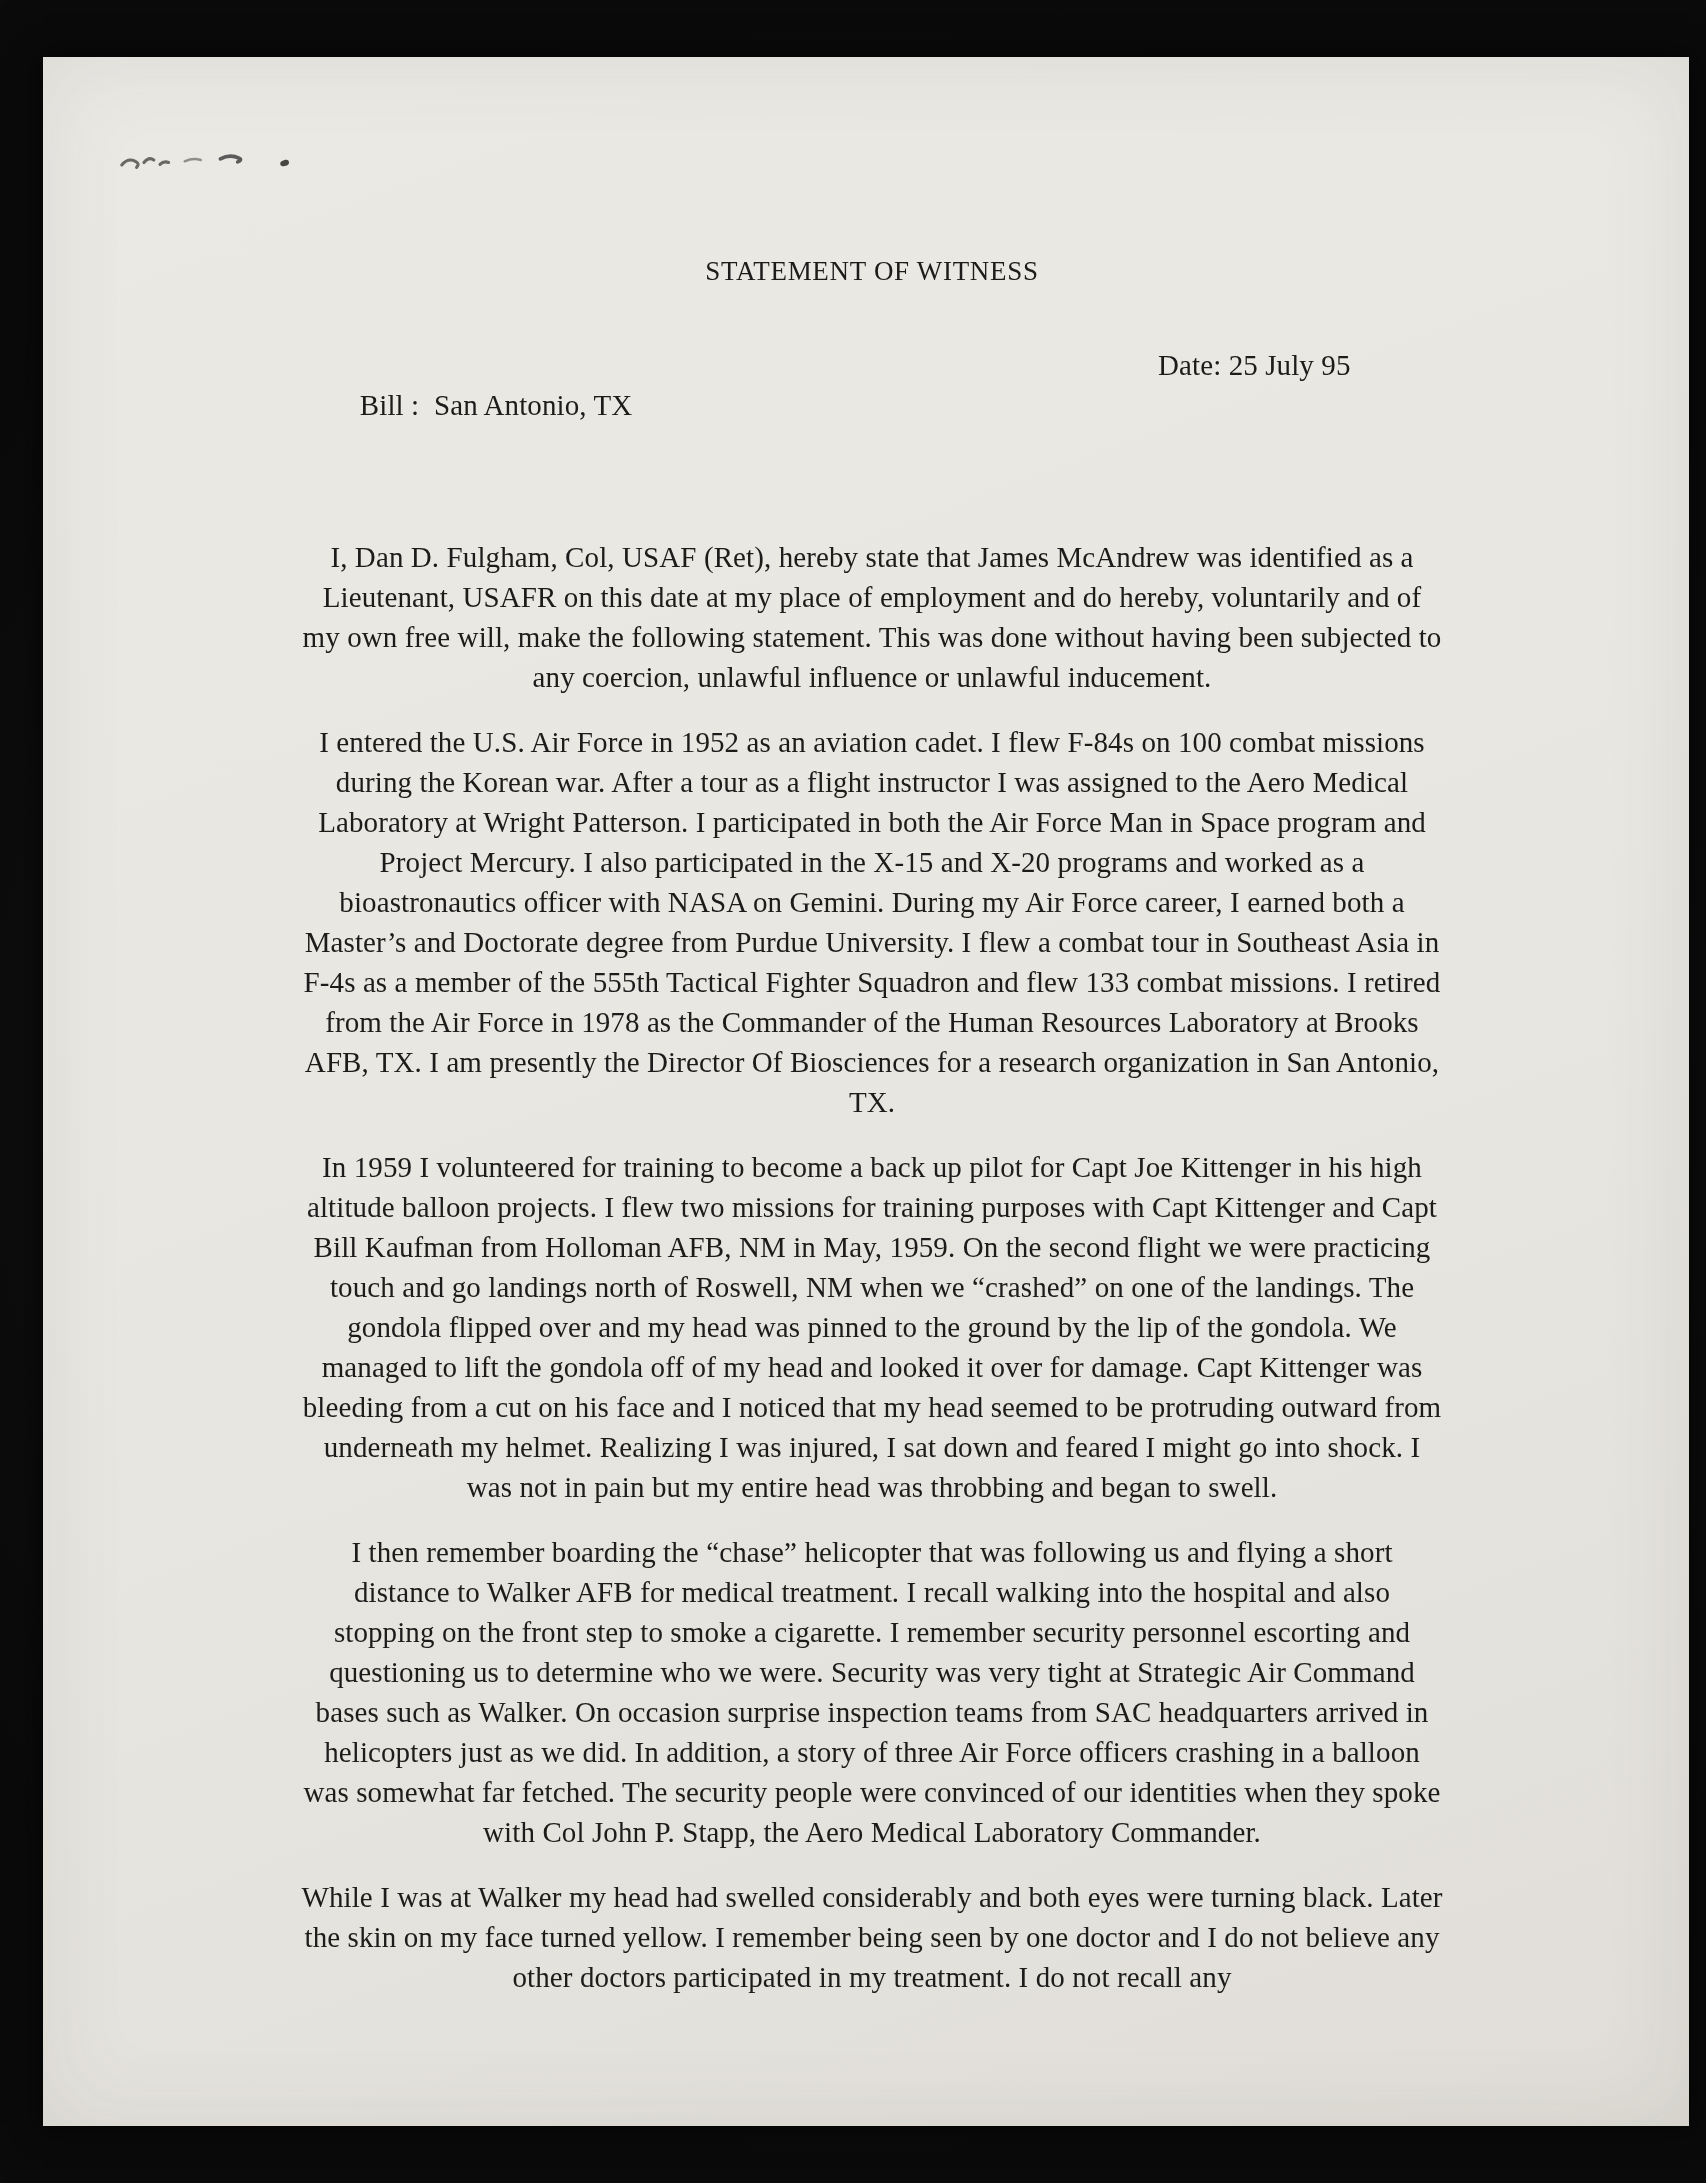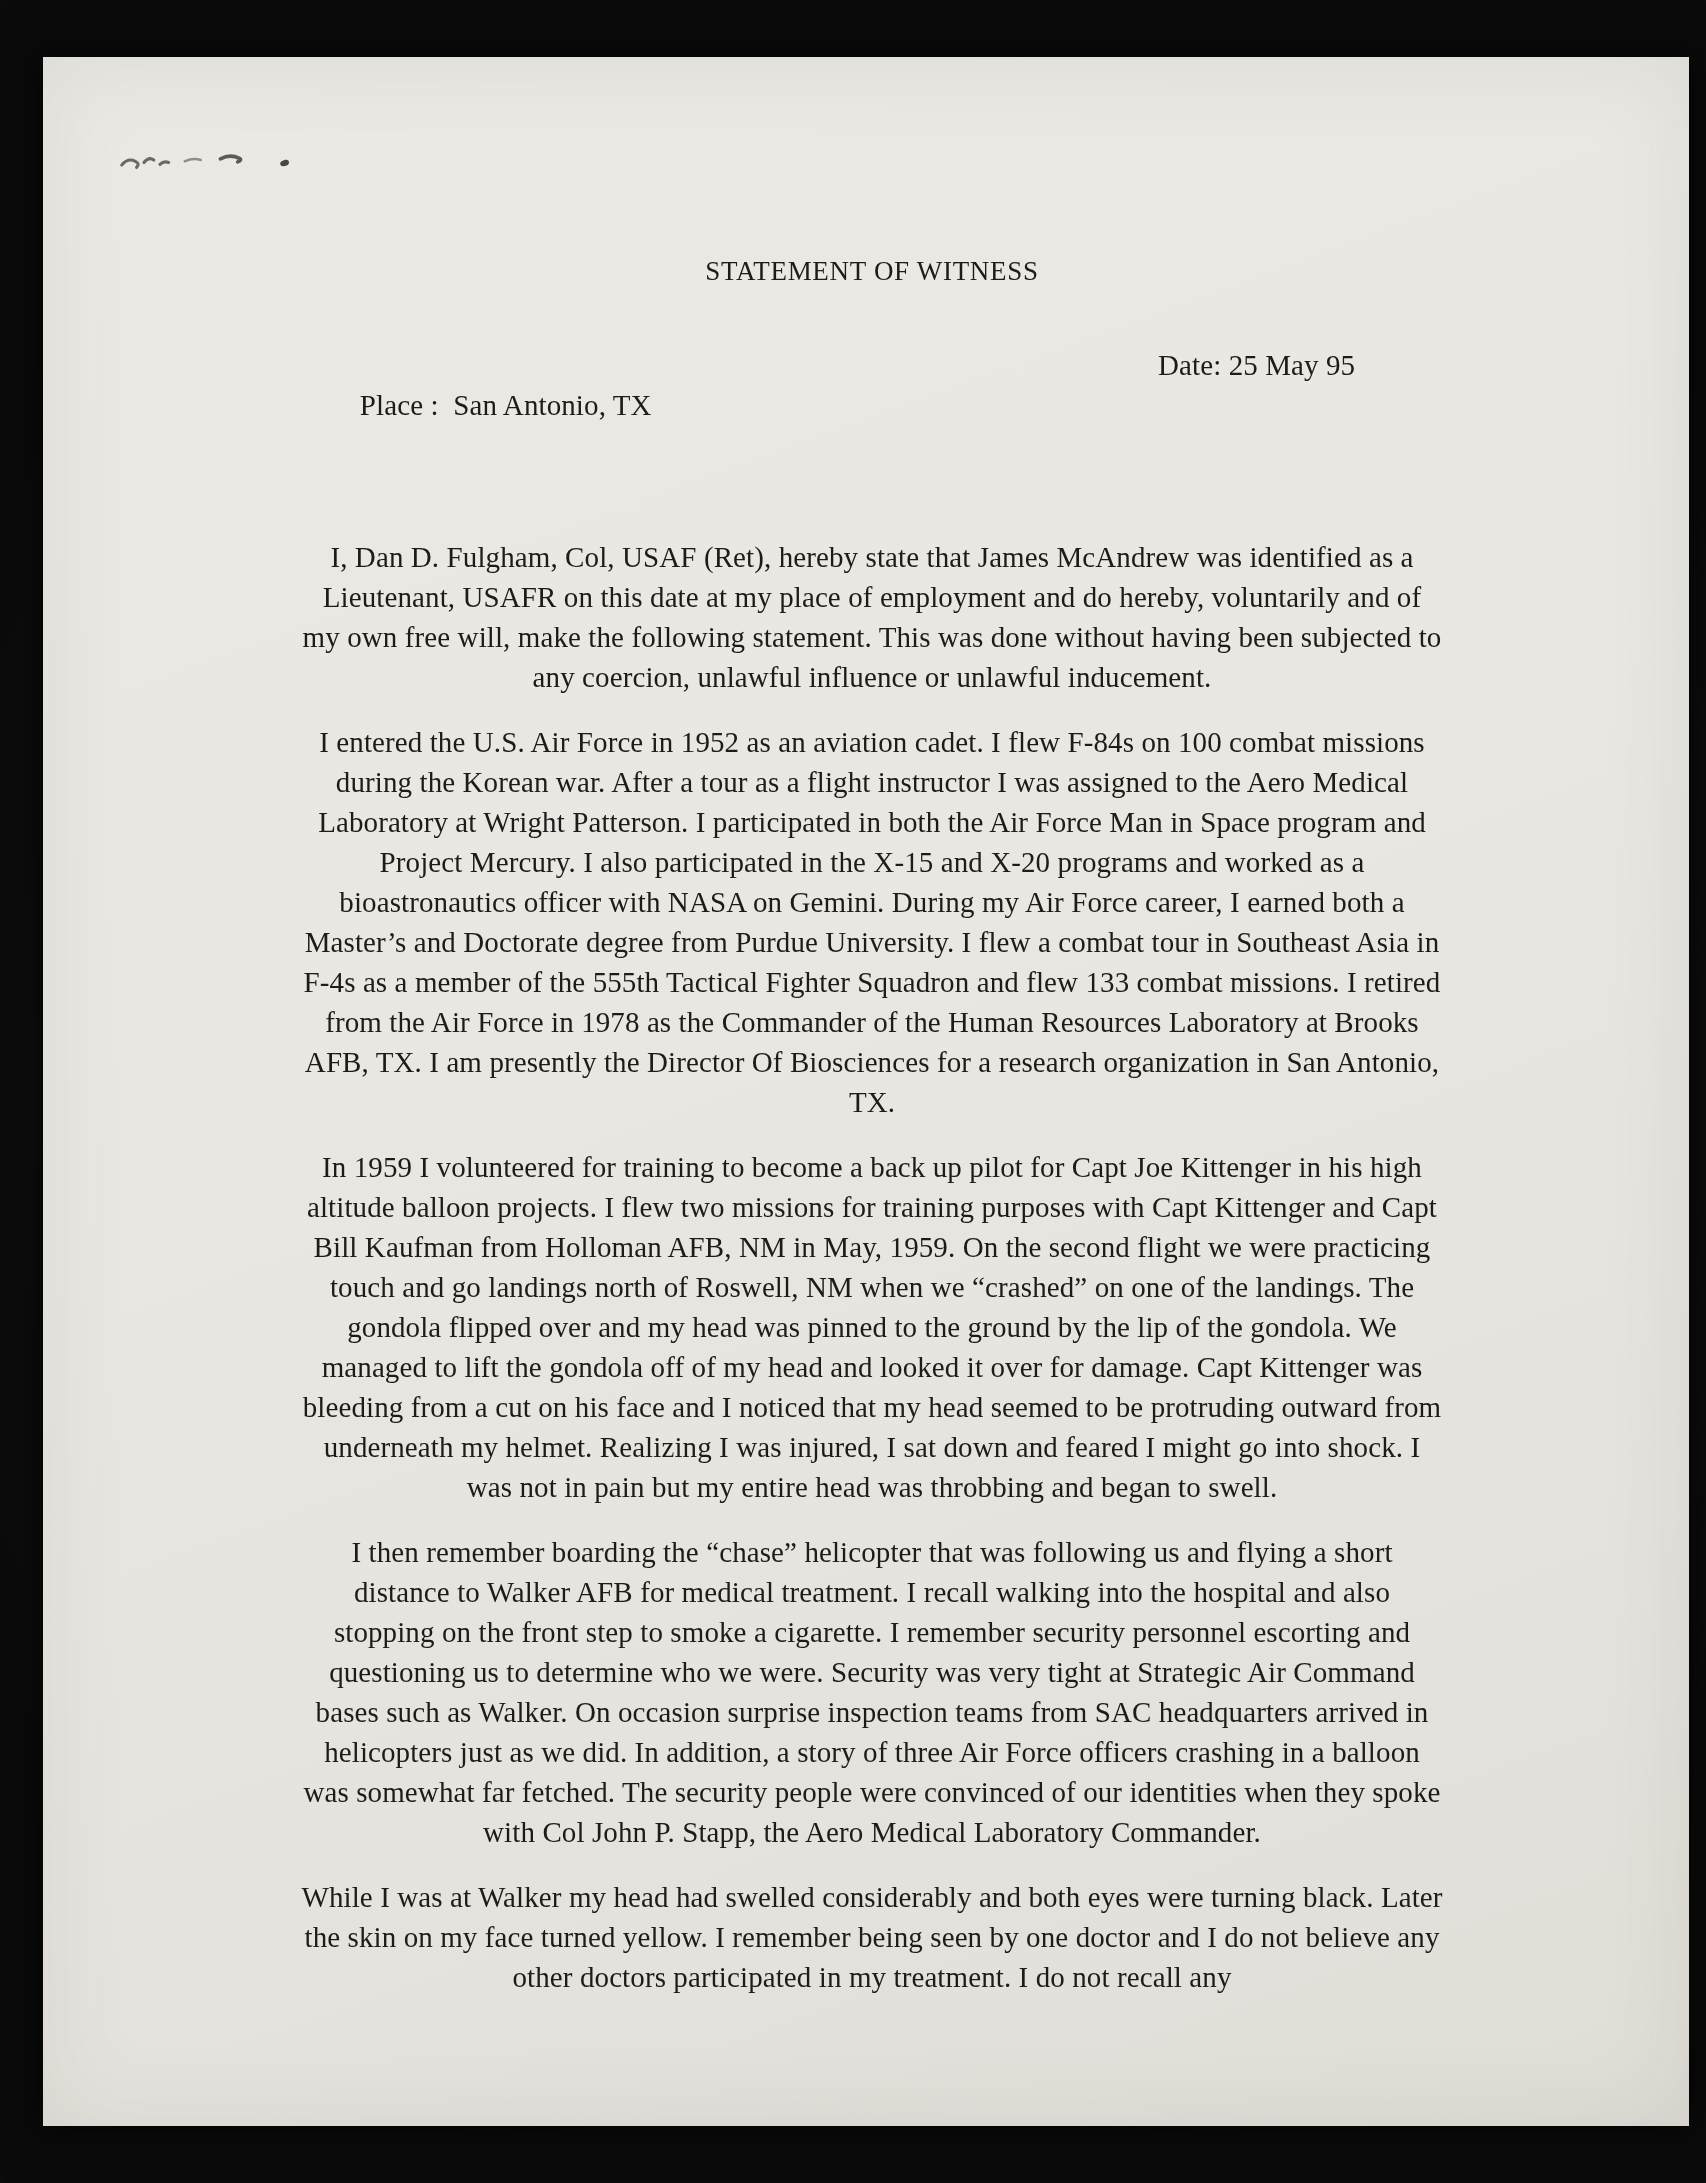--- a/index.html
+++ b/index.html
@@ -90,22 +90,22 @@
       <path d="M110 28 q14 -6 26 -2" stroke="#2e2d2b" stroke-width="4" fill="none" stroke-linecap="round" opacity="0.6"></path>
       <path d="M168 24 q16 -8 30 -1 q6 3 -2 6" stroke="#262523" stroke-width="6" fill="none" stroke-linecap="round" opacity="0.9"></path>
     </svg>
     <div class="speck"></div>
 
     <div class="content">
 
       <div class="doc-title">STATEMENT OF WITNESS</div>
 
       <div class="meta-row">
-        <span>Place :  San Antonio, TX</span>
-        <span class="date-line">Date: 25 May 95</span>
+        <span>Bill :  San Antonio, TX</span>
+        <span class="date-line">Date: 25 July 95</span>
       </div>
 
       <p class="para">I, Dan D. Fulgham, Col, USAF (Ret), hereby state that James McAndrew was identified as a Lieutenant, USAFR on this date at my place of employment and do hereby, voluntarily and of my own free will, make the following statement.  This was done without having been subjected to any coercion, unlawful influence or unlawful inducement.</p>
 
       <p class="para">I entered the U.S. Air Force in 1952 as an aviation cadet.  I flew F-84s on 100 combat missions during the Korean war.  After a tour as a flight instructor I was assigned to the Aero Medical Laboratory at Wright Patterson.  I participated in both the Air Force Man in Space program and Project Mercury.  I also participated in the X-15 and X-20 programs and worked as a bioastronautics officer with NASA on Gemini. During my Air Force career, I earned both a Master’s and Doctorate degree from Purdue University. I flew a combat tour in Southeast Asia in F-4s as a member of the 555th Tactical Fighter Squadron and flew 133 combat missions. I retired from the Air Force in 1978 as the Commander of the Human Resources Laboratory at Brooks AFB, TX.  I am presently the Director Of Biosciences for a research organization in San Antonio, TX.</p>
 
       <p class="para">In 1959 I volunteered for training to become a back up pilot for Capt Joe Kittenger in his high altitude balloon projects.  I flew two missions for training purposes with Capt Kittenger and Capt Bill Kaufman from Holloman AFB, NM in May, 1959.  On the second flight we were practicing touch and go landings north of Roswell, NM when we “crashed” on one of the landings. The gondola flipped over and my head was pinned to the ground by the lip of the gondola. We managed to lift the gondola off of my head and looked it over for damage.  Capt Kittenger was bleeding from a cut on his face and I noticed that my head seemed to be protruding outward from underneath my helmet. Realizing I was injured, I sat down and feared I might go into shock.  I was not in pain but my entire head was throbbing and began to swell.</p>
 
       <p class="para">I then remember boarding the “chase” helicopter that was following us and flying a short distance to Walker AFB for medical treatment.  I recall walking into the hospital and also stopping on the front step to smoke a cigarette.  I remember security personnel escorting and questioning us to determine who we were.  Security was very tight at Strategic Air Command bases such as Walker.  On occasion surprise inspection teams from SAC headquarters arrived in helicopters just as we did.  In addition, a story of three Air Force officers crashing in a balloon was somewhat far fetched.  The security people were convinced of our identities when they spoke with Col John P. Stapp, the Aero Medical Laboratory Commander.</p>
 

